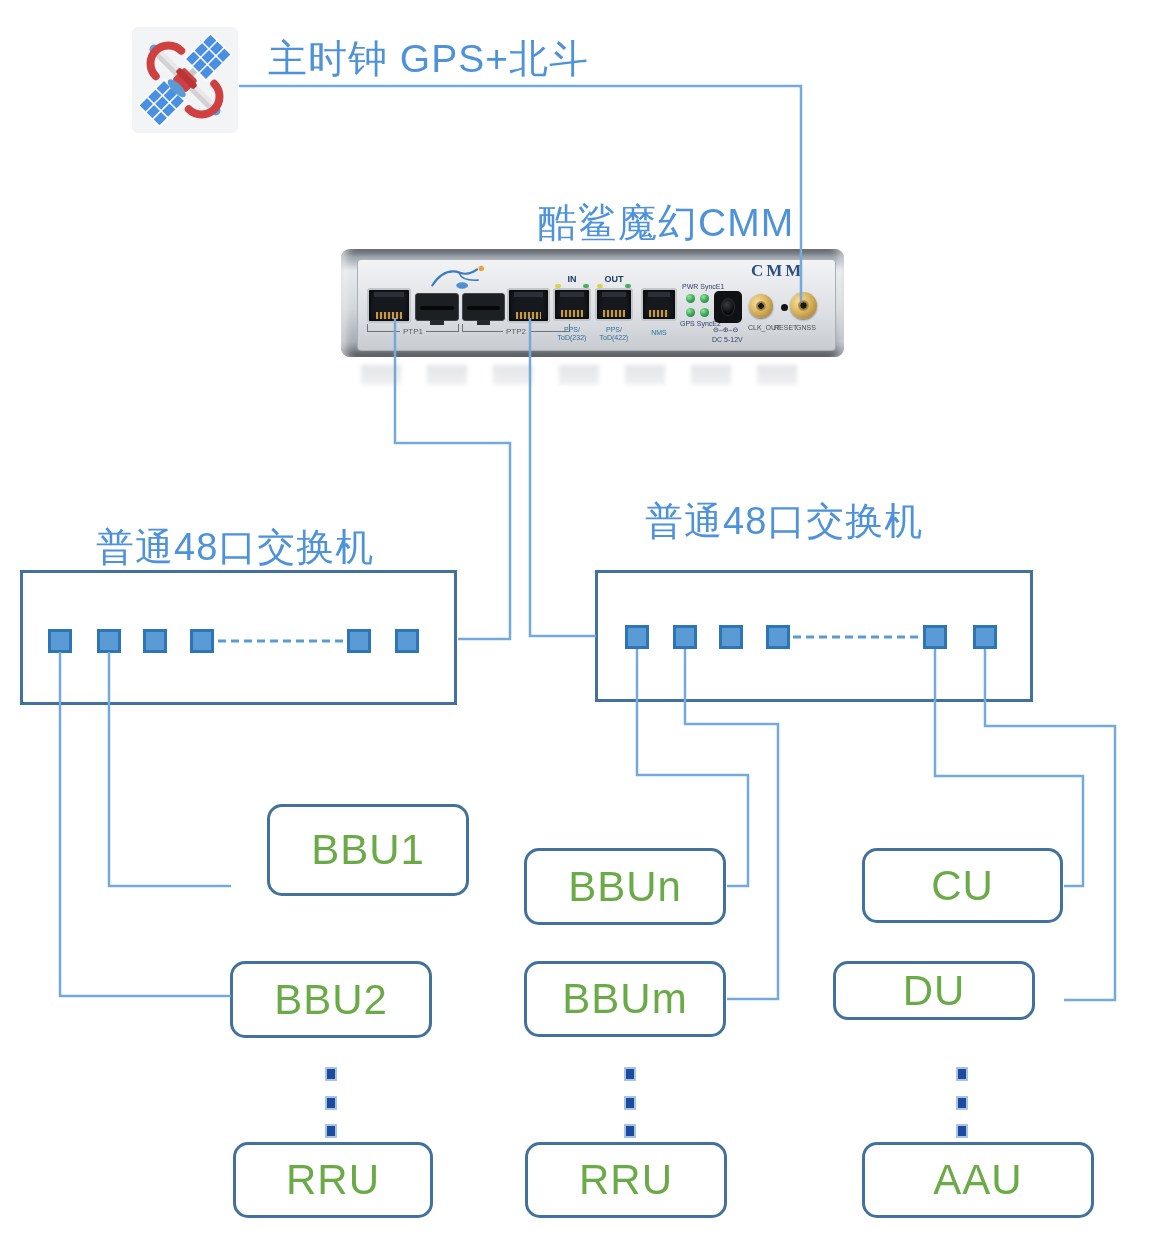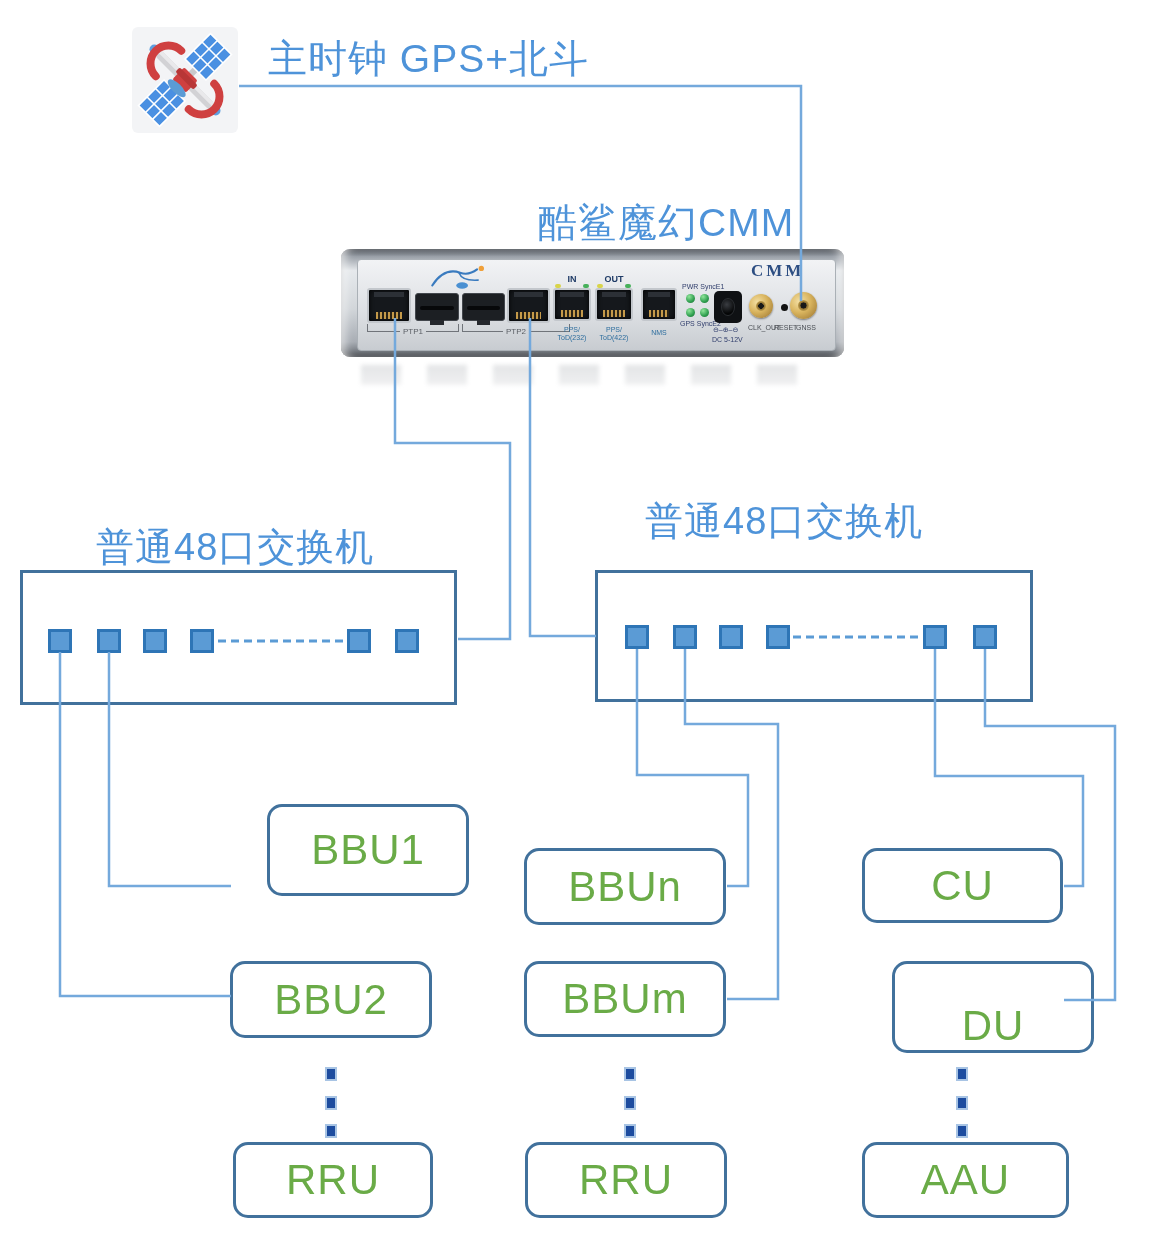--- a/index.html
+++ b/index.html
@@ -198,30 +198,30 @@
     </div>
   <div class="node" style="left:524px;top:961px;width:202px;height:76px;">
       <span>BBUm</span>
     </div>
   <div class="node" style="left:524px;top:848px;width:202px;height:77px;">
       <span>BBUn</span>
     </div>
   <div class="node" style="left:862px;top:848px;width:201px;height:75px;">
       <span>CU</span>
     </div>
-  <div class="node" style="left:892px;top:961px;width:202px;height:92px;align-items:flex-end;">
+  <div class="node" style="left:833px;top:961px;width:202px;height:59px;">
       <span>DU</span>
     </div>
   <div class="node" style="left:233px;top:1142px;width:200px;height:76px;">
       <span>RRU</span>
     </div>
   <div class="node" style="left:525px;top:1142px;width:202px;height:76px;">
       <span>RRU</span>
     </div>
-  <div class="node" style="left:862px;top:1142px;width:207px;height:76px;">
+  <div class="node" style="left:862px;top:1142px;width:232px;height:76px;">
       <span>AAU</span>
     </div>
 
   <div class="dot" style="left:325px;top:1067px;"></div>
   <div class="dot" style="left:325px;top:1096px;"></div>
   <div class="dot" style="left:325px;top:1124px;"></div>
   <div class="dot" style="left:624px;top:1067px;"></div>
   <div class="dot" style="left:624px;top:1096px;"></div>
   <div class="dot" style="left:624px;top:1124px;"></div>
   <div class="dot" style="left:956px;top:1067px;"></div>

